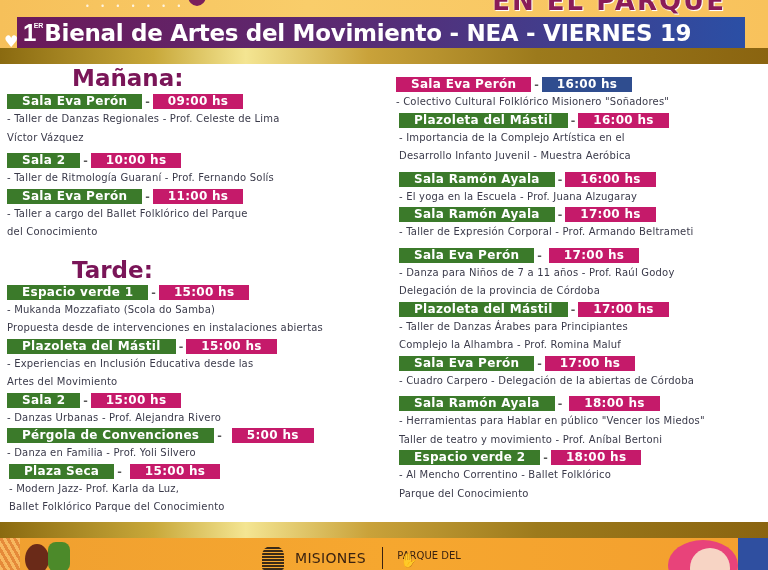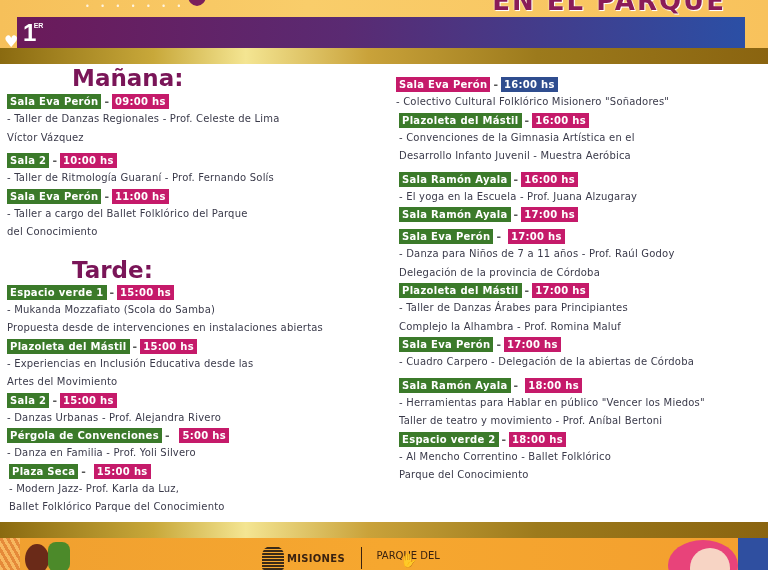--- a/index.html
+++ b/index.html
@@ -36,22 +36,22 @@
   .col-left { left: 0; width: 390px; }
   .col-right { left: 392px; width: 376px; }
 
   .section-title {
     font-family: "DejaVu Sans", sans-serif; font-weight: bold; color: #7a1558;
     font-size: 23px; line-height: 28px; padding-left: 72px;
   }
   .entry { padding-left: 7px; }
   .tag-row { display: flex; align-items: center; height: 17px; }
   .tag {
-    font-family: "DejaVu Sans", sans-serif; font-weight: bold; font-size: 10px; color: #ffffff;
-    padding: 0 3px; line-height: 15px; height: 15px; letter-spacing: 0.3px;
+    font-family: "DejaVu Sans", sans-serif; font-weight: bold; font-size: 12px; color: #ffffff;
+    padding: 0 15px; line-height: 15px; height: 15px; letter-spacing: 0.3px;
   }
   .green { background: #3b7a2a; }
   .pink { background: #c51a6a; }
   .blue { background: #2f4d8f; }
   .dash { font-size: 11px; font-weight: bold; color: #555; margin: 0 3px; }
   .desc { font-size: 10px; color: #3a3a4a; line-height: 18.5px; letter-spacing: 0.2px; white-space: nowrap; }
 
   .bottom-banner {
     position: absolute; left: 0; top: 538px; width: 768px; height: 32px;
     background: linear-gradient(90deg, #f0a030 0%, #f6a72f 50%, #f39f2f 100%);
@@ -59,35 +59,36 @@
   }
   .kid-left { position: absolute; left: 25px; top: 6px; width: 24px; height: 30px; border-radius: 50%; background: #6a2a18; }
   .kid-left-arm { position: absolute; left: 48px; top: 4px; width: 22px; height: 30px; background: #4c8a2a; border-radius: 8px; }
   .stripes { position: absolute; left: 0; top: 0; width: 20px; height: 32px; background: repeating-linear-gradient(60deg, #f7b860 0 3px, #e58a3a 3px 6px); }
   .kid-right { position: absolute; left: 668px; top: 2px; width: 70px; height: 50px; border-radius: 50%; background: #e8437a; }
   .kid-right-face { position: absolute; left: 690px; top: 10px; width: 40px; height: 40px; border-radius: 50%; background: #f7d4c4; }
   .blue-corner { position: absolute; left: 738px; top: 0; width: 30px; height: 32px; background: #2f4fa0; }
   .hand { position: absolute; left: 400px; top: 14px; color: #ffe6cc; font-size: 14px; }
   .logo-wrap { position: absolute; left: 262px; top: 8px; display: flex; align-items: center; }
   .logo-icon { width: 22px; height: 24px; background: repeating-linear-gradient(0deg, #3a2a18 0 2px, #f6a72f 2px 3px); border-radius: 40% 40% 10% 10%; }
-  .logo-text { font-family: "DejaVu Sans", sans-serif; font-weight: bold; color: #3a2210; font-size: 10px; margin-left: 3px; letter-spacing: 0.3px; }
+  .logo-text { font-family: "DejaVu Sans", sans-serif; font-weight: normal; color: #3a2210; font-size: 14px; margin-left: 11px; letter-spacing: 0.3px; }
   .logo-sep { width: 1.5px; height: 22px; background: #3a2210; margin: 0 14px 0 16px; }
   .logo-sub { font-family: "DejaVu Sans", sans-serif; font-weight: normal; color: #3a2210; font-size: 10px; margin-top: -6px; }
 </style>
 </head>
 <body>
 
 <div class="top-banner">
   <span class="dots">• • • • • • •</span>
   <div class="balloon"></div>
   <div class="park-title">EN EL PARQUE</div>
 </div>
 
 <div class="title-bar">
   <span class="ord"><span>1</span><sup>ER</sup></span>
+  <span class="title-text">Bienal de Artes del Movimiento - NEA - VIERNES 19</span>
 </div>
 <span class="heart">♥</span>
 
 <div class="gold-band gold-top"></div>
 
 <div class="col col-left">
   <div class="section-title">Mañana:</div>
 
   <div class="entry" style="margin-top:1px">
     <div class="tag-row">
@@ -171,37 +172,38 @@
         <span class="tag blue">16:00 hs</span>
       </div>
     <div class="desc">- Colectivo Cultural Folklórico Misionero "Soñadores"</div>
   </div>
   <div class="entry">
     <div class="tag-row">
         <span class="tag green">Plazoleta del Mástil</span>
         <span class="dash">-</span>
         <span class="tag pink">16:00 hs</span>
       </div>
-    <div class="desc">- Convenciones de la Gimnasia Artística en el</div>
+    <div class="desc">- Importancia de la Complejo Artística en el</div>
     <div class="desc">Desarrollo Infanto Juvenil - Muestra Aeróbica</div>
   </div>
   <div class="entry" style="margin-top:5px">
     <div class="tag-row">
         <span class="tag green">Sala Ramón Ayala</span>
         <span class="dash">-</span>
         <span class="tag pink">16:00 hs</span>
       </div>
     <div class="desc">- El yoga en la Escuela - Prof. Juana Alzugaray</div>
   </div>
   <div class="entry">
     <div class="tag-row">
         <span class="tag green">Sala Ramón Ayala</span>
         <span class="dash">-</span>
         <span class="tag pink">17:00 hs</span>
       </div>
+    <div class="desc">- Taller de Expresión Corporal - Prof. Armando Beltrameti</div>
   </div>
   <div class="entry" style="margin-top:5px">
     <div class="tag-row">
         <span class="tag green">Sala Eva Perón</span>
         <span class="dash" style="margin-right:7px">-</span>
         <span class="tag pink">17:00 hs</span>
       </div>
     <div class="desc">- Danza para Niños de 7 a 11 años - Prof. Raúl Godoy</div>
     <div class="desc">Delegación de la provincia de Córdoba</div>
   </div>

